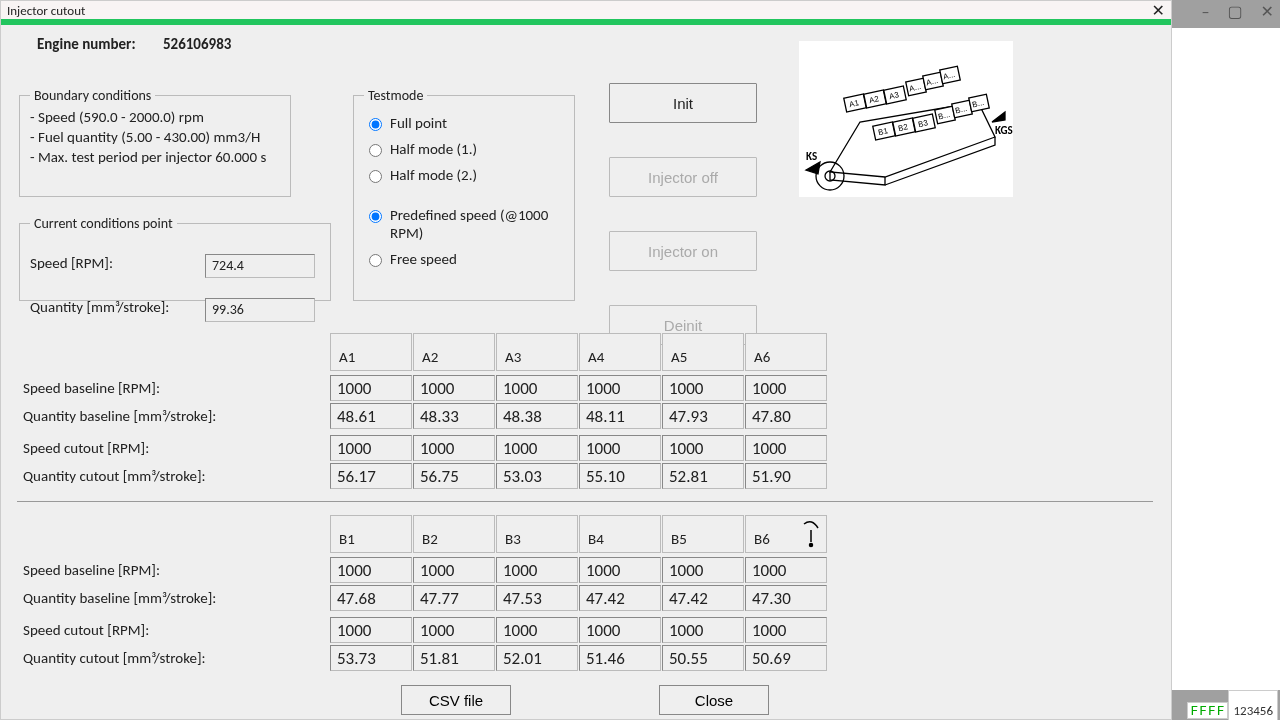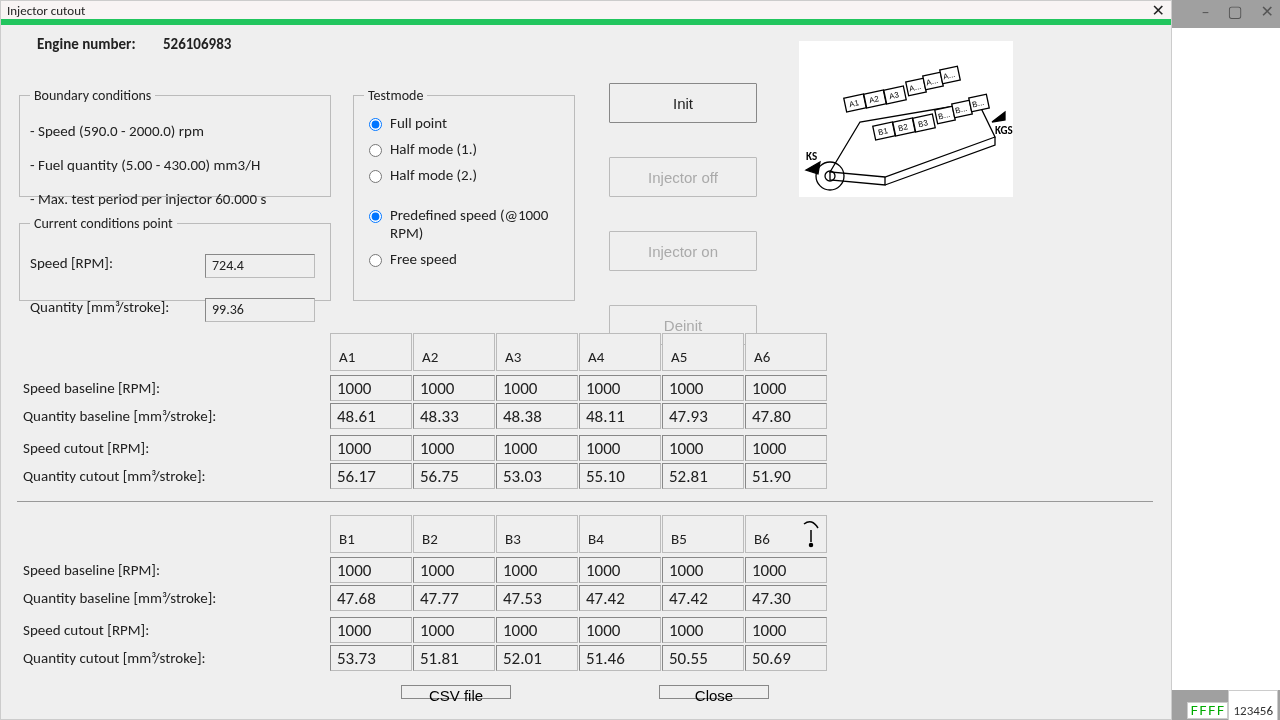--- a/index.html
+++ b/index.html
@@ -13,22 +13,22 @@
   .titlebar { position:absolute; top:0; left:0; right:0; height:24px; background:#F8F4F4; border-bottom:6px solid #22c55e; padding:2px 6px; font-size:13px; display:flex; align-items:center; justify-content:space-between;}
   .titlebar .close { font-size:16px; font-weight:300; }
 
   .content { position:absolute; top:24px; left:8px; right:8px; bottom:0; }
 
   .engine-row { position:absolute; top:10px; left:28px; font-size:15px; font-weight:600; }
   .engine-row .val { margin-left:24px; }
 
   fieldset.box { position:absolute; border:1px solid #bbb; padding:2px 10px 8px 10px; }
   fieldset.box legend { padding:0 4px; font-size:14px; }
-  #boundary { top:62px; left:8px; width:312px; height:110px; }
-  #boundary .line { font-size:15px; font-weight:500; margin-top:16px; }
+  #boundary { top:62px; left:8px; width:272px; height:110px; }
+  #boundary .line { font-size:15px; font-weight:500; margin-top:2px; }
 
   #cop { top:190px; left:8px; width:312px; height:86px; }
   #cop .row { display:flex; margin-top:20px; }
   #cop .row .lbl { width:175px; font-size:15px; }
   #cop .row .val { width:110px; border:1px solid #bbb; border-top:1px solid #888; border-left:1px solid #888; height:24px; padding:2px 6px; background:#EFEFEF; }
 
   #testmode { top:62px; left:342px; width:222px; height:214px; }
   #testmode .radio { display:flex; align-items:flex-start; margin:8px 0; font-size:15px; }
   #testmode .radio input { margin-top:4px; margin-right:8px; }
   #testmode .gap { height:6px; }
@@ -48,21 +48,21 @@
 
   .tgrid { display:grid; grid-template-columns: 312px repeat(6, 82px); column-gap:1px; }
   .tgrid .hdr { height:38px; border:1px solid #bbb; display:flex; align-items:flex-end; padding:4px 8px; background:#EFEFEF; font-size:15px; position:relative; }
   .tgrid .rowlbl { display:flex; align-items:center; font-size:15px; padding-left:6px; height:26px; }
   .tgrid .cell { height:26px; border:1px solid #bbb; border-top-color:#888; border-left-color:#888; padding:2px 6px; font-size:17px; background:#EFEFEF; }
   .tgrid .spacer { height:4px; }
   .tgrid .sp2 { height:2px; }
   .inj-icon { position:absolute; right:4px; top:4px; }
 
   .bottom-btns { position:absolute; top:660px; left:0; width:1160px; display:flex; }
-  .bottom-btns button { height:14px; width:110px; border:1px solid #888; background:#EFEFEF; font-size:15px; }
+  .bottom-btns button { height:30px; width:110px; border:1px solid #888; background:#EFEFEF; font-size:15px; }
 
   .statusbar { position:absolute; bottom:0; right:2px; height:20px; font-size:13px; display:flex; align-items:center; }
   .statusbar .seg-green { color:#0a0; font-family:monospace; letter-spacing:1px; border:1px solid #ccc; padding:0 2px; background:#fff;}
   .statusbar .seg { border:1px solid #ccc; padding:12px 4px; background:#fff; color:#333; }
 </style>
 </head>
 <body>
 
 <div class="bgwin-controls">
   <span>–</span>

